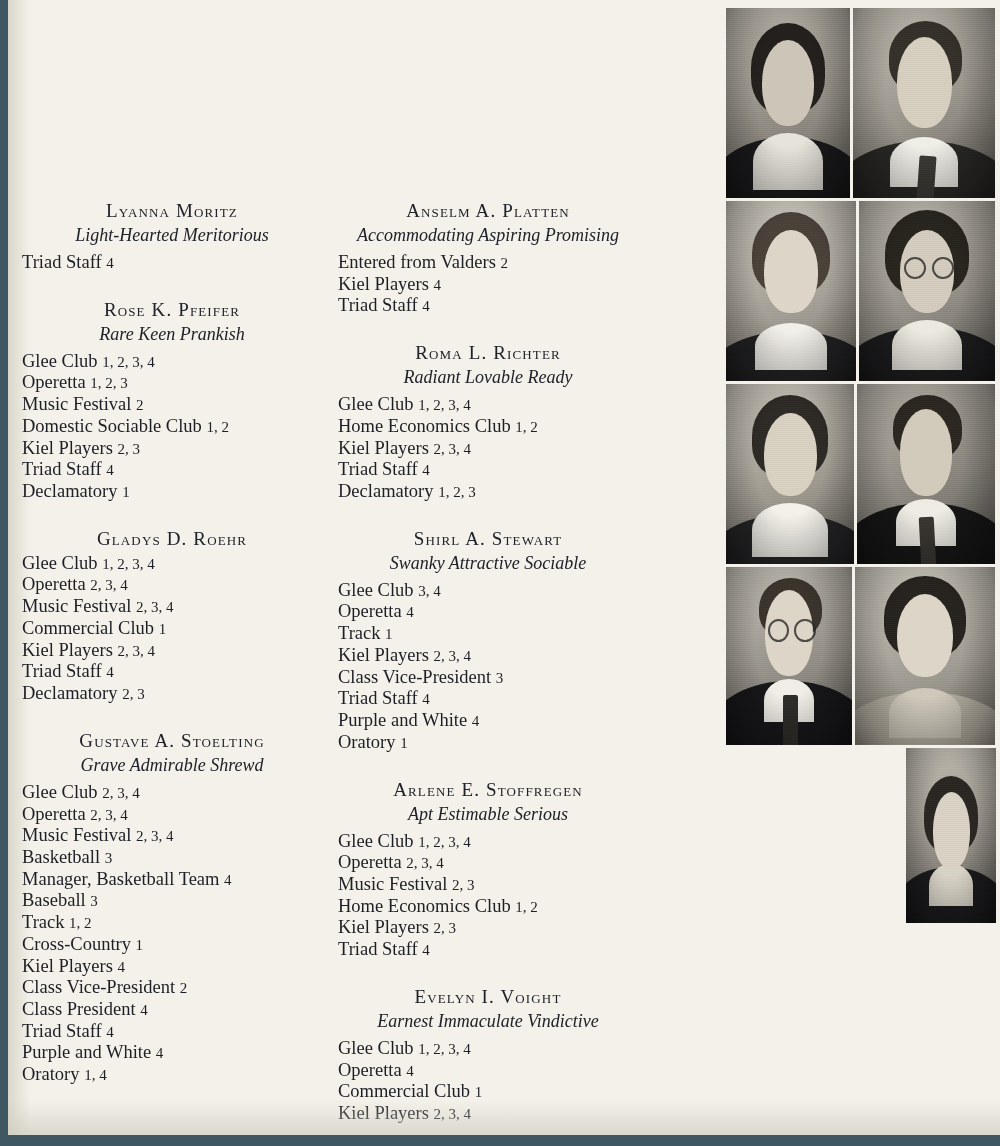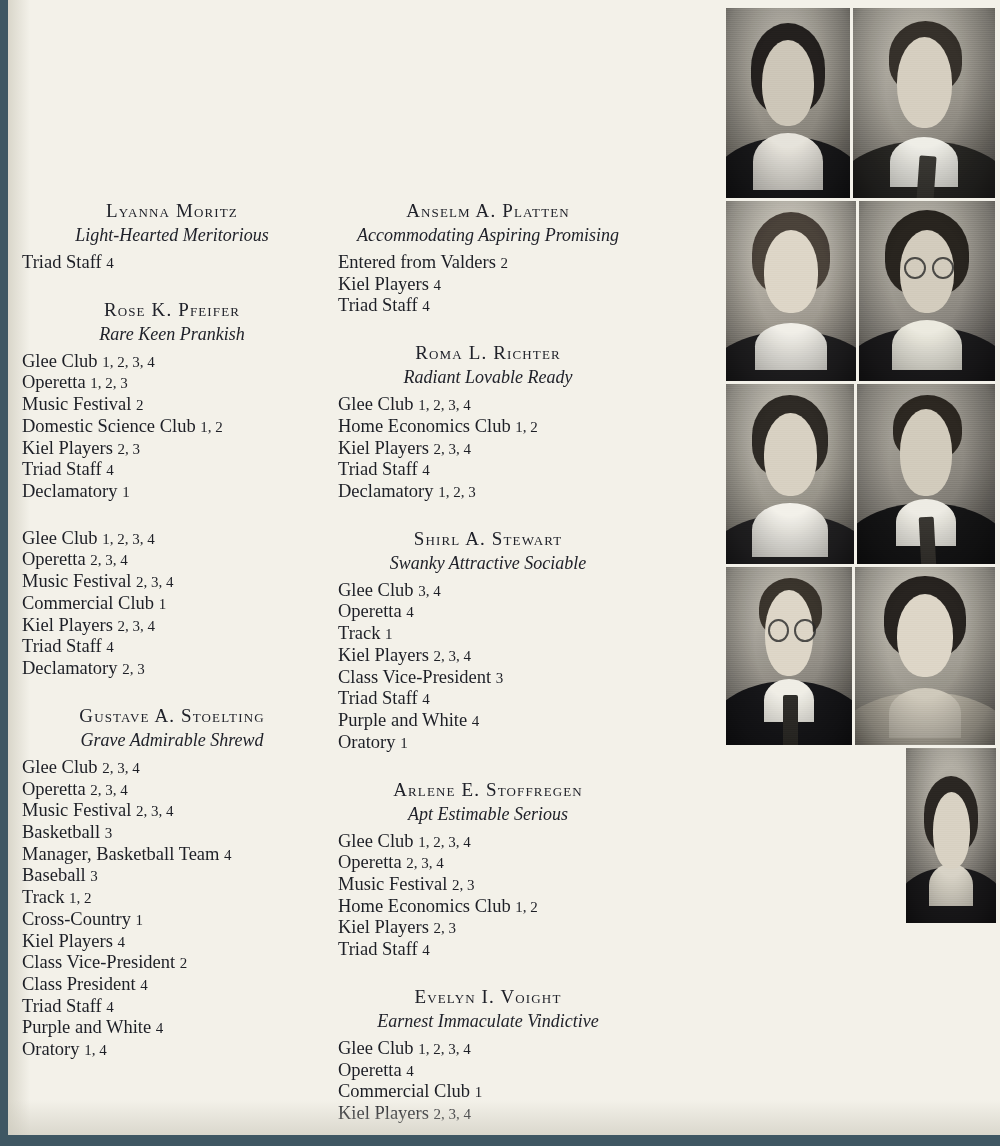--- a/index.html
+++ b/index.html
@@ -152,27 +152,28 @@
       <div class="ent-motto">Light-Hearted Meritorious</div>
       <div class="ent-line"><span>Triad Staff</span> <span class="num">4</span></div>
     </div>
 
     <div class="entry">
       <div class="ent-name">Rose K. Pfeifer</div>
       <div class="ent-motto">Rare Keen Prankish</div>
       <div class="ent-line"><span>Glee Club</span> <span class="num">1, 2, 3, 4</span></div>
       <div class="ent-line"><span>Operetta</span> <span class="num">1, 2, 3</span></div>
       <div class="ent-line"><span>Music Festival</span> <span class="num">2</span></div>
-      <div class="ent-line"><span>Domestic Science Club</span> <span class="num">1, 2</span></div>
+      <div class="ent-line"><span>Domestic Sociable Club</span> <span class="num">1, 2</span></div>
       <div class="ent-line"><span>Kiel Players</span> <span class="num">2, 3</span></div>
       <div class="ent-line"><span>Triad Staff</span> <span class="num">4</span></div>
       <div class="ent-line"><span>Declamatory</span> <span class="num">1</span></div>
     </div>
 
     <div class="entry">
+      <div class="ent-name">Gladys D. Roehr</div>
       <div class="ent-line"><span>Glee Club</span> <span class="num">1, 2, 3, 4</span></div>
       <div class="ent-line"><span>Operetta</span> <span class="num">2, 3, 4</span></div>
       <div class="ent-line"><span>Music Festival</span> <span class="num">2, 3, 4</span></div>
       <div class="ent-line"><span>Commercial Club</span> <span class="num">1</span></div>
       <div class="ent-line"><span>Kiel Players</span> <span class="num">2, 3, 4</span></div>
       <div class="ent-line"><span>Triad Staff</span> <span class="num">4</span></div>
       <div class="ent-line"><span>Declamatory</span> <span class="num">2, 3</span></div>
     </div>
 
     <div class="entry">

